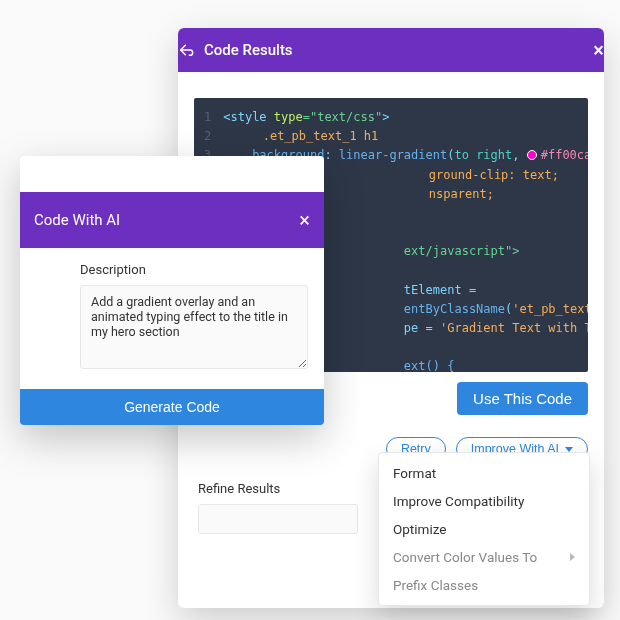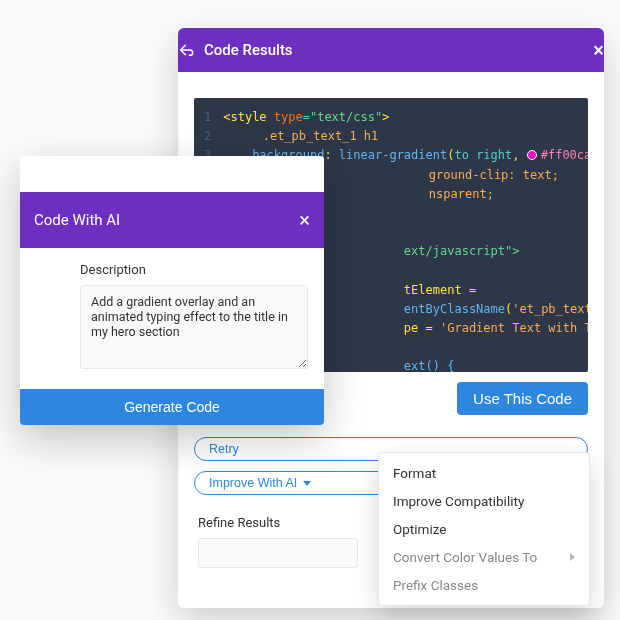--- a/index.html
+++ b/index.html
@@ -42,38 +42,38 @@
     display: flex;
   }
   .gutter {
     padding: 10px 8px 0 10px;
     text-align: right;
     color: #556070;
     user-select: none;
   }
   .gutter div { height: 19px; }
   .code { padding: 10px 0 0 4px; white-space: pre; }   
-  .c-attr   { color: #f97316; }
+  .c-attr   { color: #bef264; }
   .c-str    { color: #68d391; }   
   .c-sel    { color: #f6ad55; margin-left: 25px; }   
   .c-prop   { color: #63b3ed; }
   .c-kw     { color: #4fd1c5; }
   .c-hex    { color: #f687b3; }
-  .c-punc   { color: #fde047; }
+  .c-punc   { color: #7dd3fc; }
   .c-fn     { color: #63b3ed; }
   .c-js     { color: #f6ad55; }
   .swatch-pink { display:inline-block; width:10px; height:10px; border-radius:50%; background:#ff00ca; border:1px solid #fff; vertical-align:-1px; margin-right:4px;}
 
   .use-code-row { display:flex; justify-content:flex-end; padding: 10px 16px 0 16px; }
   .use-code-btn {
     background:#2e86de; color:#fff; border:none; border-radius:4px;
     padding:8px 16px; font-size:15px; cursor:pointer;
   }
 
-  .action-row { display:flex; justify-content:flex-end; gap:10px; padding: 22px 16px 0 16px; flex-direction: column; }
+  .action-row { display:flex; justify-content:flex-end; gap:10px; padding: 22px 16px 0 16px; }
   .pill {
     background:#fff; border:1px solid #2e86de; color:#2e86de;
     border-radius:18px; padding:4px 14px; font-size:12.5px; cursor:pointer;
     display:flex; align-items:center; gap:6px;
   }
   .pill .caret { width:0; height:0; border-left:4px solid transparent; border-right:4px solid transparent; border-top:5px solid #2e86de; }
 
   .refine-section { padding: 20px 20px 0 20px; }
   .refine-label { font-size:13px; color:#333; margin-bottom:8px; }
   .refine-input {

